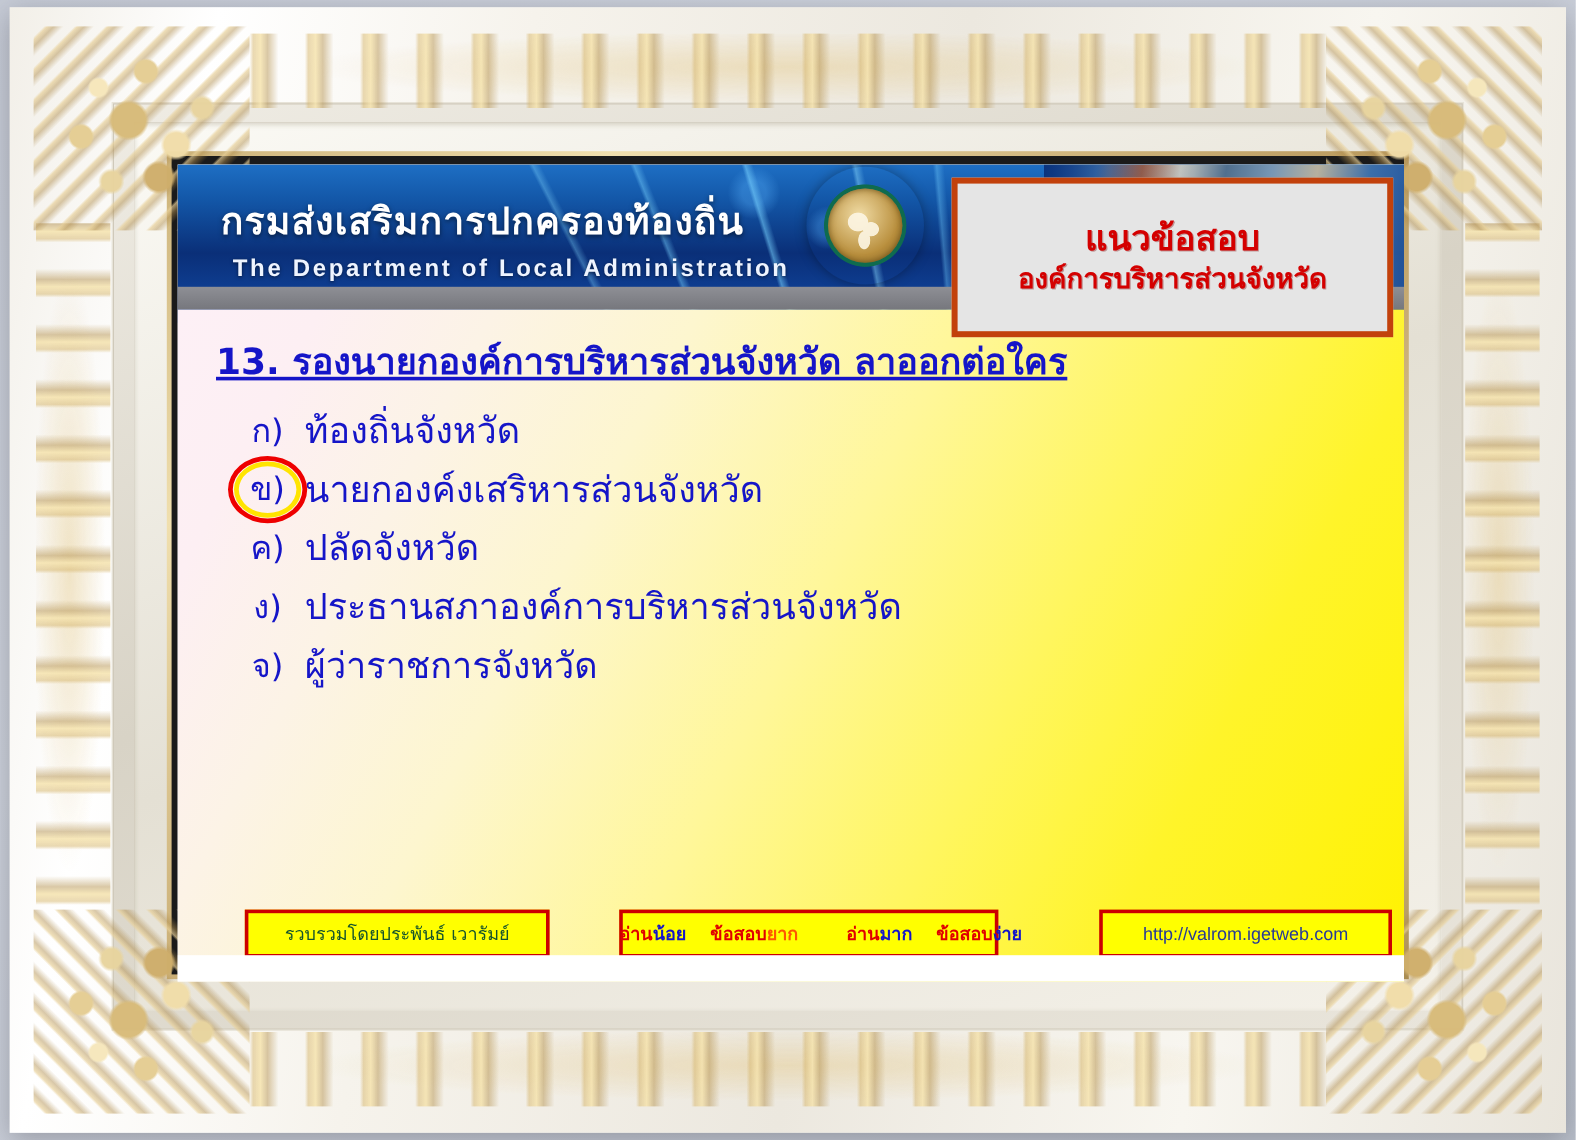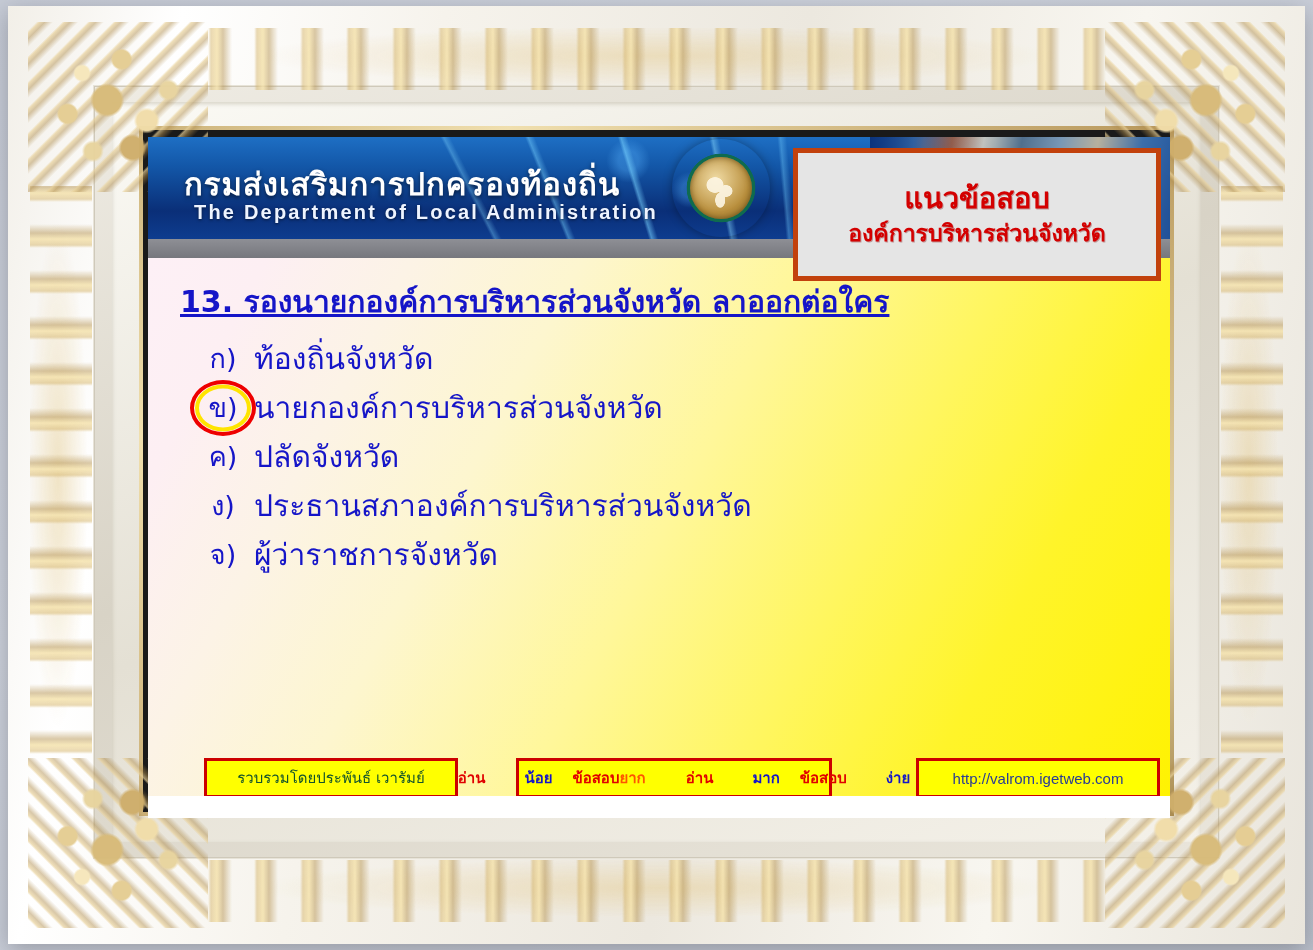--- a/index.html
+++ b/index.html
@@ -123,21 +123,21 @@
     opacity:.92;
   }
   .banner-title-th{
     position:absolute;left:36px;top:22px;
     color:#ffffff;font-size:31px;font-weight:700;letter-spacing:1px;
     text-shadow:0 2px 4px rgba(0,0,0,.55);
     font-family:"DejaVu Sans","Liberation Sans",sans-serif;
     white-space:nowrap;
   }
   .banner-title-en{
-    position:absolute;left:46px;top:64px;
+    position:absolute;left:46px;top:76px;
     color:#eef4ff;font-size:20px;font-weight:600;letter-spacing:2.2px;
     text-shadow:0 1px 3px rgba(0,0,0,.55);
     white-space:nowrap;
   }
   .banner-gray{
     position:absolute;left:0;right:0;top:102px;height:19px;
     background:linear-gradient(180deg,#8e8f95,#76777d);
   }
 
   
@@ -228,21 +228,21 @@
   .fbox{
     position:absolute;height:34px;background:#ffff00;border:3px solid #cc0000;
     display:flex;align-items:center;justify-content:center;
     font-size:15px;white-space:nowrap;
     font-family:"DejaVu Sans","Liberation Sans",sans-serif;
   }
   .fbox-left{left:8px;width:248px;color:#14532d;margin-left:48px;}
   .fbox-mid{left:368px;width:310px;}
   .fbox-right{left:768px;width:238px;color:#283b96;font-family:"Liberation Sans",sans-serif;}
   .fm-red{color:#e00000;margin-left:20px;}
-  .fm-blue{color:#1515c8;padding-left:39px;}
+  .fm-blue{color:#1515c8;}
   .fm-orange{color:#ff5500;}
   .fbox-mid span{font-weight:600;}
 
   .slide-bottom-white{
     position:absolute;left:0;right:0;bottom:0;height:22px;background:#ffffff;
   }
 </style>
 </head>
 <body>
 
@@ -290,21 +290,21 @@
 
       <div class="qtext">13. รองนายกองค์การบริหารส่วนจังหวัด ลาออกต่อใคร</div>
 
       <div class="opts" id="options-list">
           <div class="opt">
             <div class="opt-key"><span style="position: relative;">ก)</span></div>
             <div class="opt-text">ท้องถิ่นจังหวัด</div>
           </div>
           <div class="opt">
             <div class="opt-key"><span class="ring-outer"></span><span class="ring-inner"></span><span style="position: relative;">ข)</span></div>
-            <div class="opt-text">นายกองค์การบริหารส่วนจังหวัด</div>
+            <div class="opt-text">นายกองค์งเสริหารส่วนจังหวัด</div>
           </div>
           <div class="opt">
             <div class="opt-key"><span style="position: relative;">ค)</span></div>
             <div class="opt-text">ปลัดจังหวัด</div>
           </div>
           <div class="opt">
             <div class="opt-key"><span style="position: relative;">ง)</span></div>
             <div class="opt-text">ประธานสภาองค์การบริหารส่วนจังหวัด</div>
           </div>
           <div class="opt">

